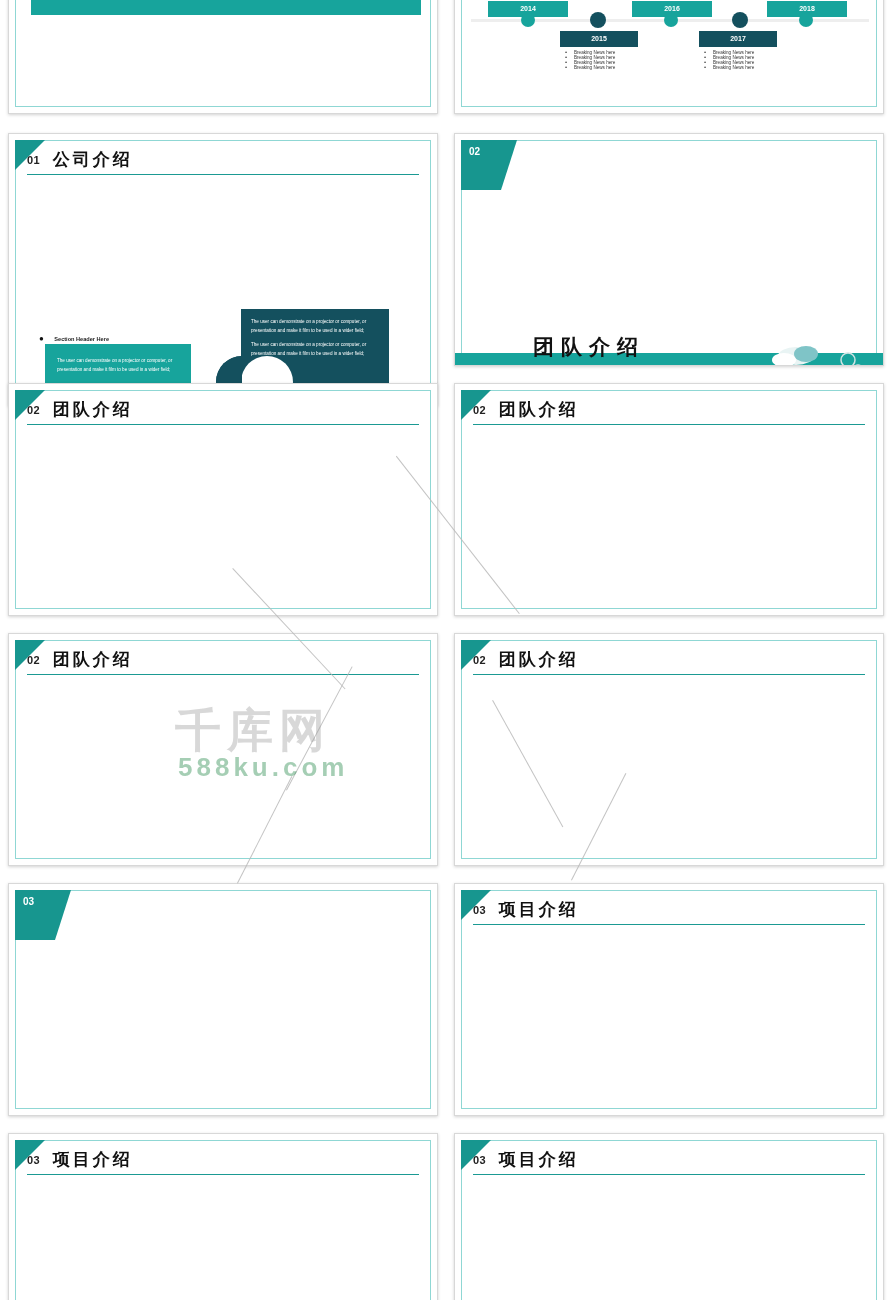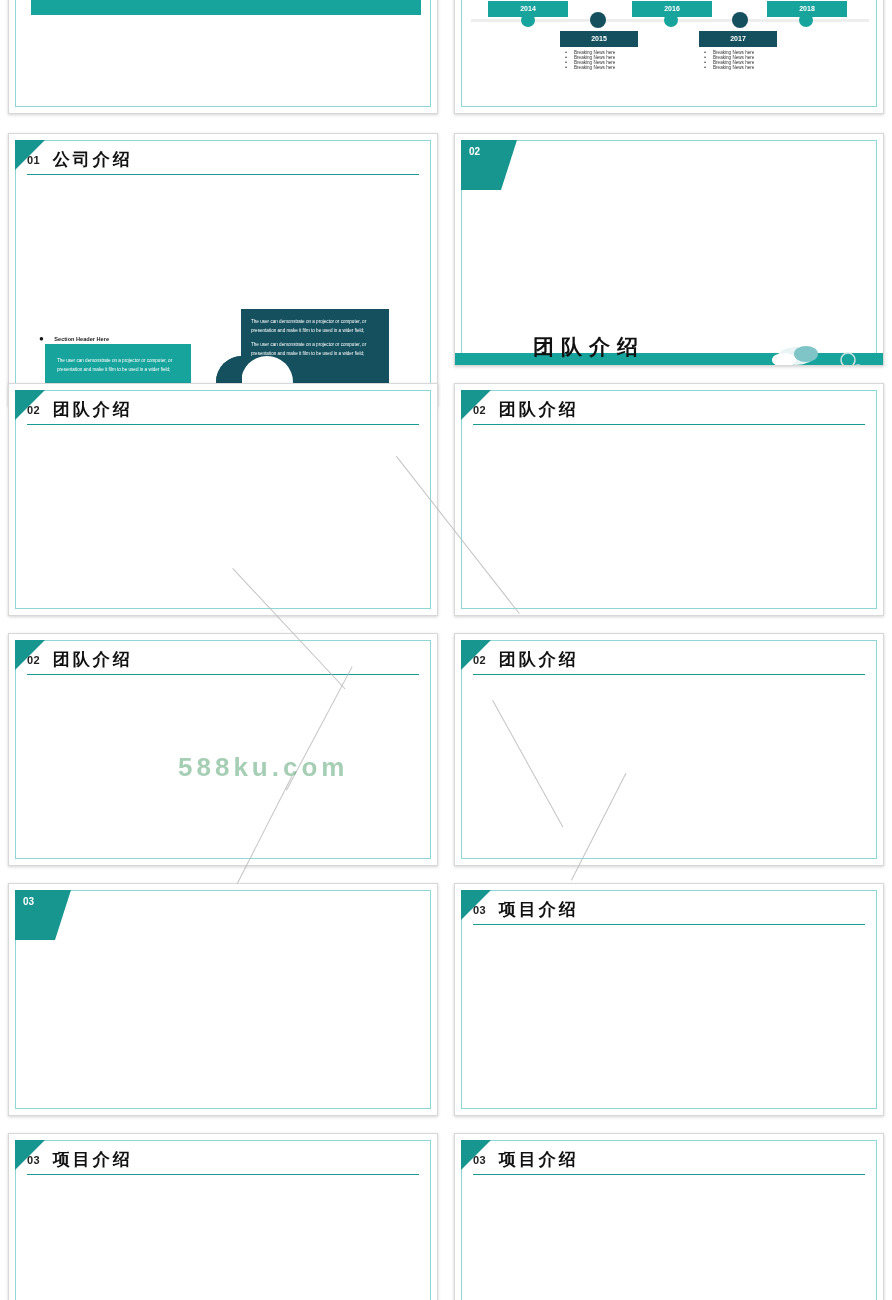--- a/index.html
+++ b/index.html
@@ -292,15 +292,16 @@
 
   </div>
 
   <div class="leader" style="left:233px; top:568px; width:165px; transform:rotate(47deg);"></div>
   <div class="leader" style="left:519px; top:614px; width:200px; transform:rotate(-128deg);"></div>
   <div class="leader" style="left:286px; top:790px; width:140px; transform:rotate(-62deg);"></div>
   <div class="leader" style="left:493px; top:700px; width:145px; transform:rotate(61deg);"></div>
   <div class="leader" style="left:237px; top:883px; width:120px; transform:rotate(-63deg);"></div>
   <div class="leader" style="left:571px; top:880px; width:120px; transform:rotate(-63deg);"></div>
 
+  <div class="wm wm-big" style="left:175px; top:700px;">千库网</div>
   <div class="wm wm-sub" style="left:178px; top:752px;">588ku.com</div>
 
 </div>
 
 </body></html>

